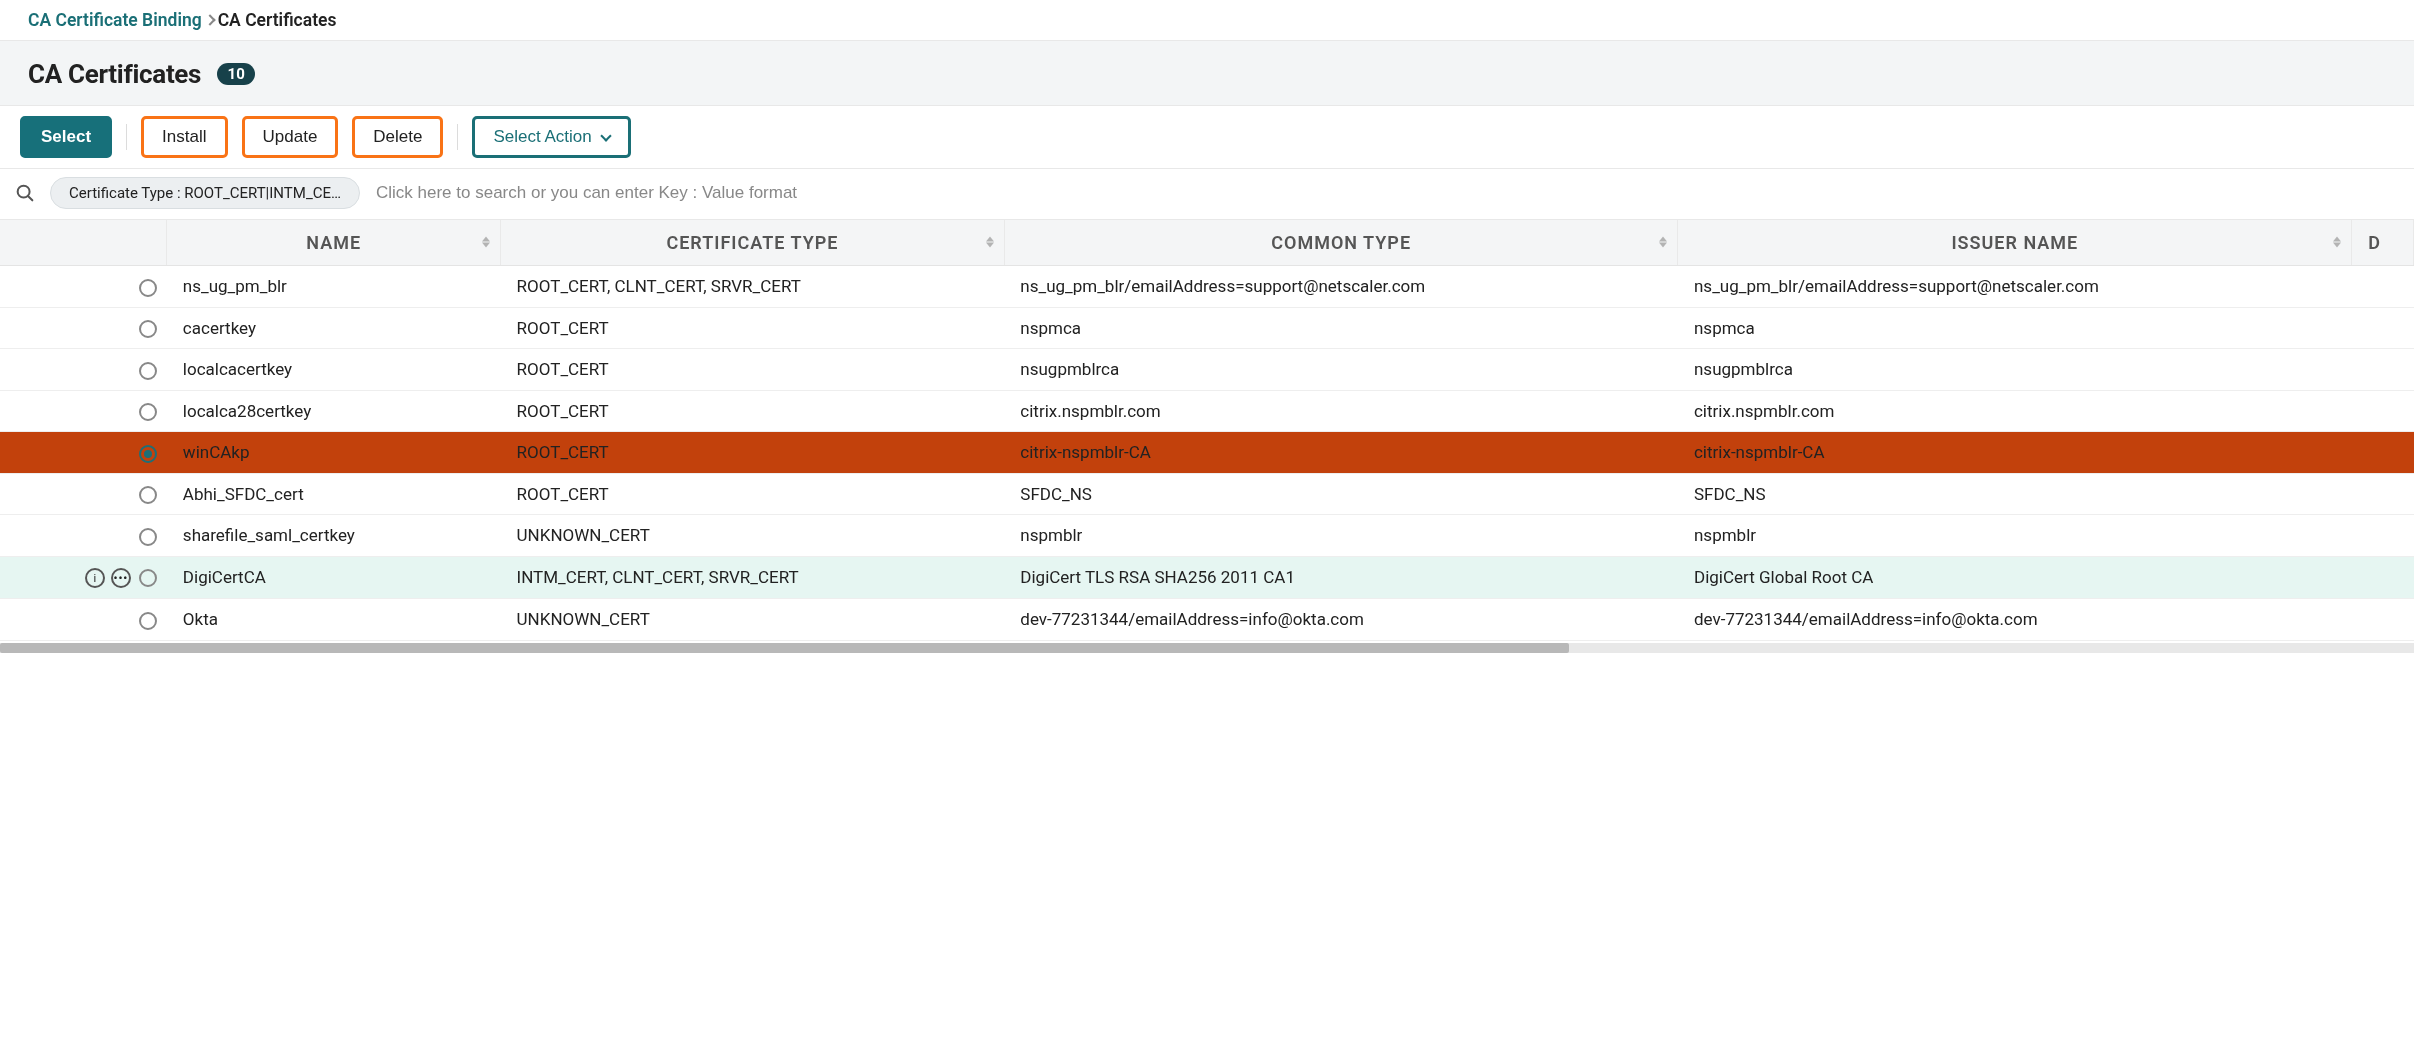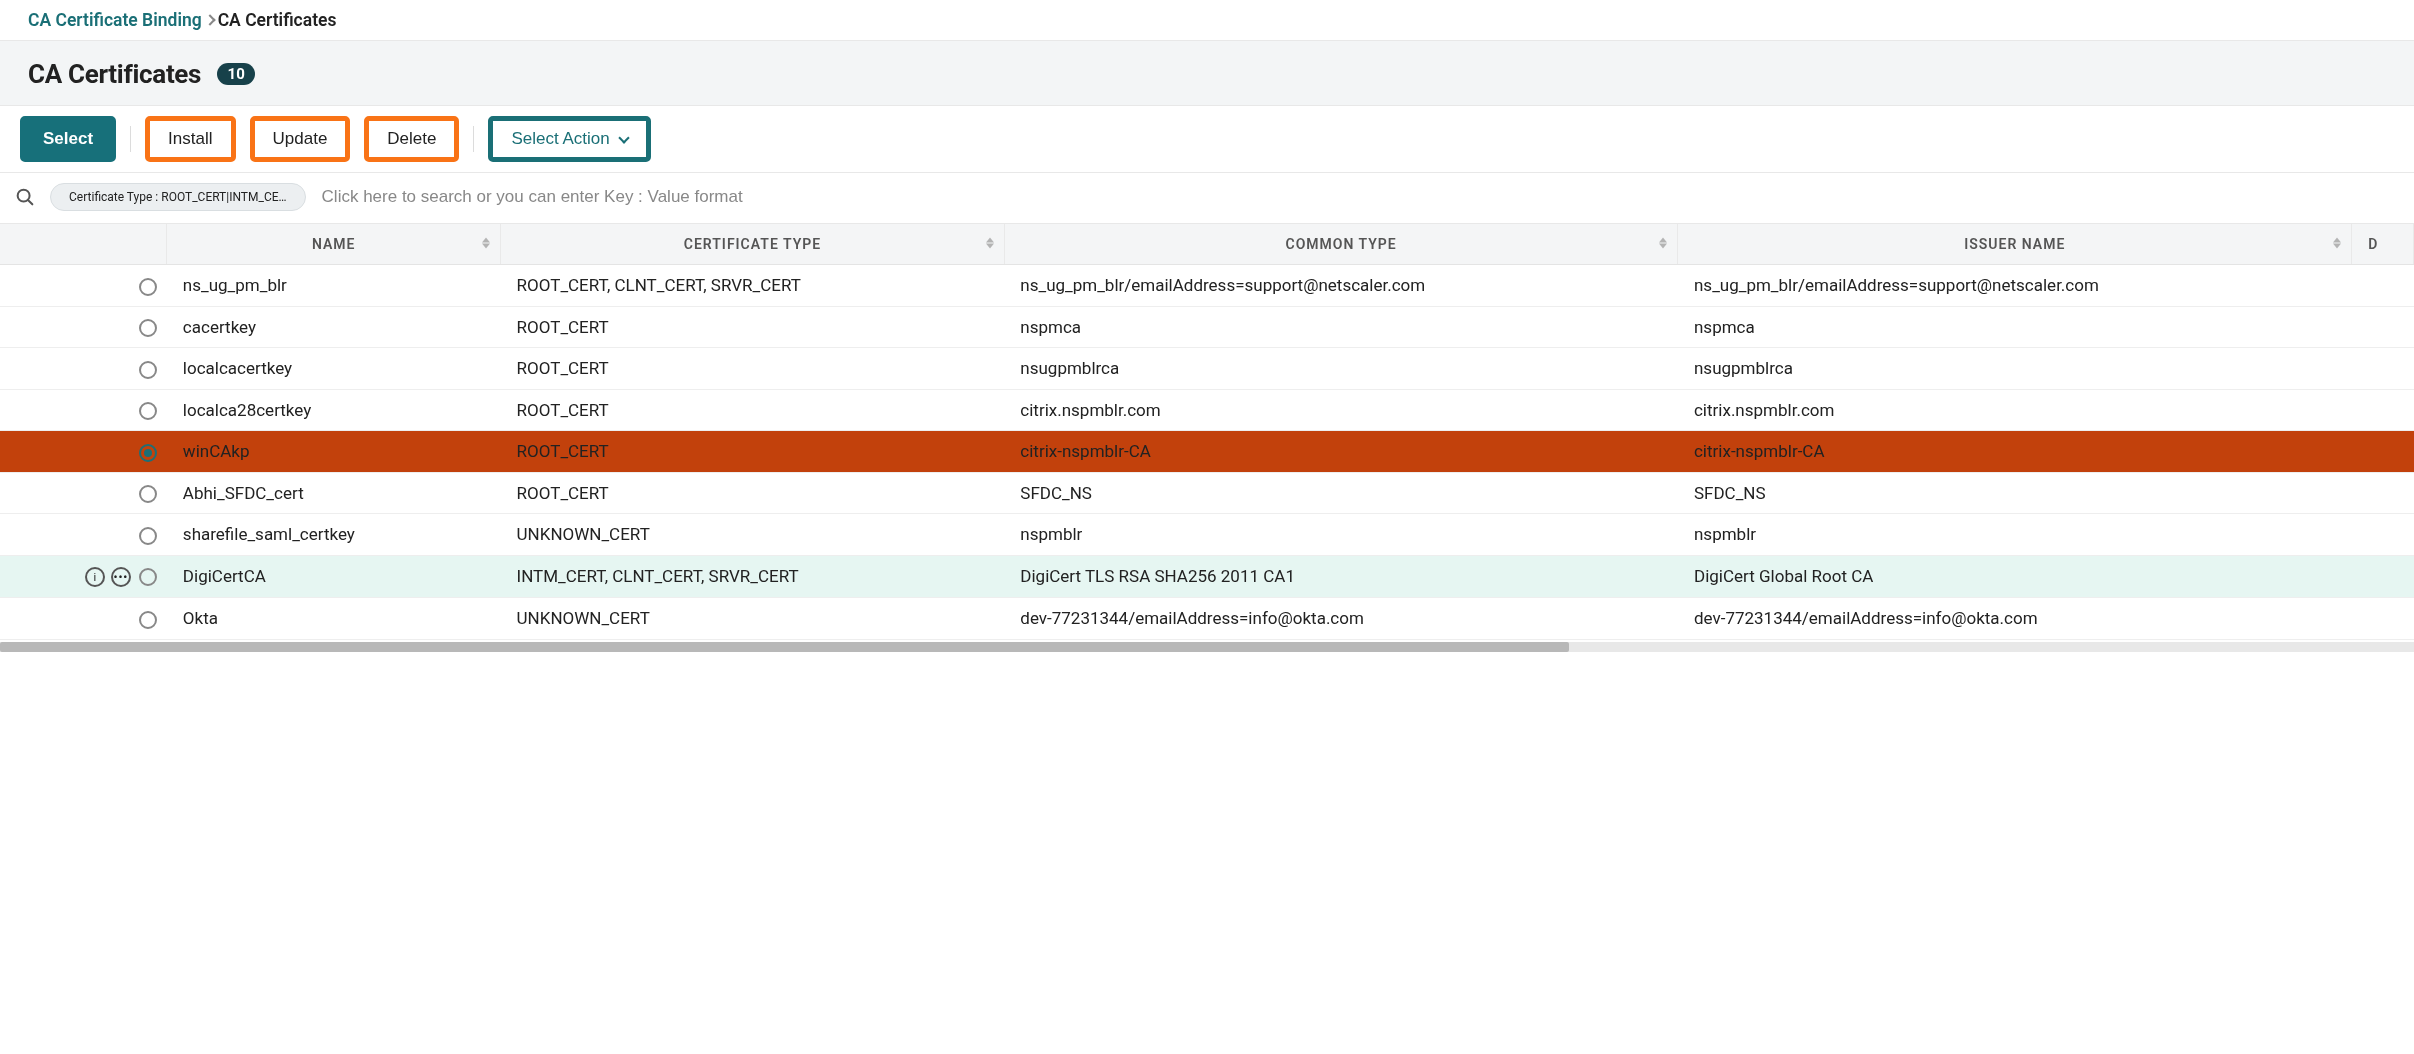--- a/index.html
+++ b/index.html
@@ -62,21 +62,21 @@
     border-bottom: 1px solid #e8e8e8;
   }
   .btn {
     font-size: 17px;
     font-weight: 500;
     padding: 8px 18px;
     border-radius: 5px;
     cursor: pointer;
     background: #fff;
     color: #222;
-    border: 5px solid #f97316;
+    border: 3px solid #f97316;
   }
   .btn.primary {
     background: #17707a;
     border-color: #17707a;
     color: #fff;
     font-weight: 600;
   }
   .btn.action {
     color: #1a6f76;
     border-color: #1a6f76;
@@ -102,21 +102,21 @@
     align-items: center;
     gap: 14px;
     padding: 8px 14px 10px;
   }
   .searchbar .search-icon svg { display:block; }
   .filter-pill {
     background: #eceff1;
     border: 1px solid #d9dee1;
     border-radius: 22px;
     padding: 6px 18px;
-    font-size: 12px;
+    font-size: 15px;
     max-width: 330px;
     white-space: nowrap;
     overflow: hidden;
     text-overflow: ellipsis;
     cursor: pointer;
   }
   .search-input {
     flex: 1;
     border: none;
     outline: none;
@@ -128,21 +128,21 @@
 
   
   .grid {
     overflow-x: auto;
     border-top: 1px solid #e8e8e8;
   }
   table { border-collapse: collapse; width: 100%; min-width: 1560px; table-layout: fixed; }
   thead th {
     background: #f4f5f6;
     color: #555;
-    font-size: 14px;
+    font-size: 18px;
     letter-spacing: 1px;
     font-weight: 600;
     text-align: left;
     padding: 12px 16px;
     border-bottom: 1px solid #e4e4e4;
     border-right: 1px solid #e9e9e9;
     position: relative;
     white-space: nowrap;
   }
   thead th.center { text-align: center; }

